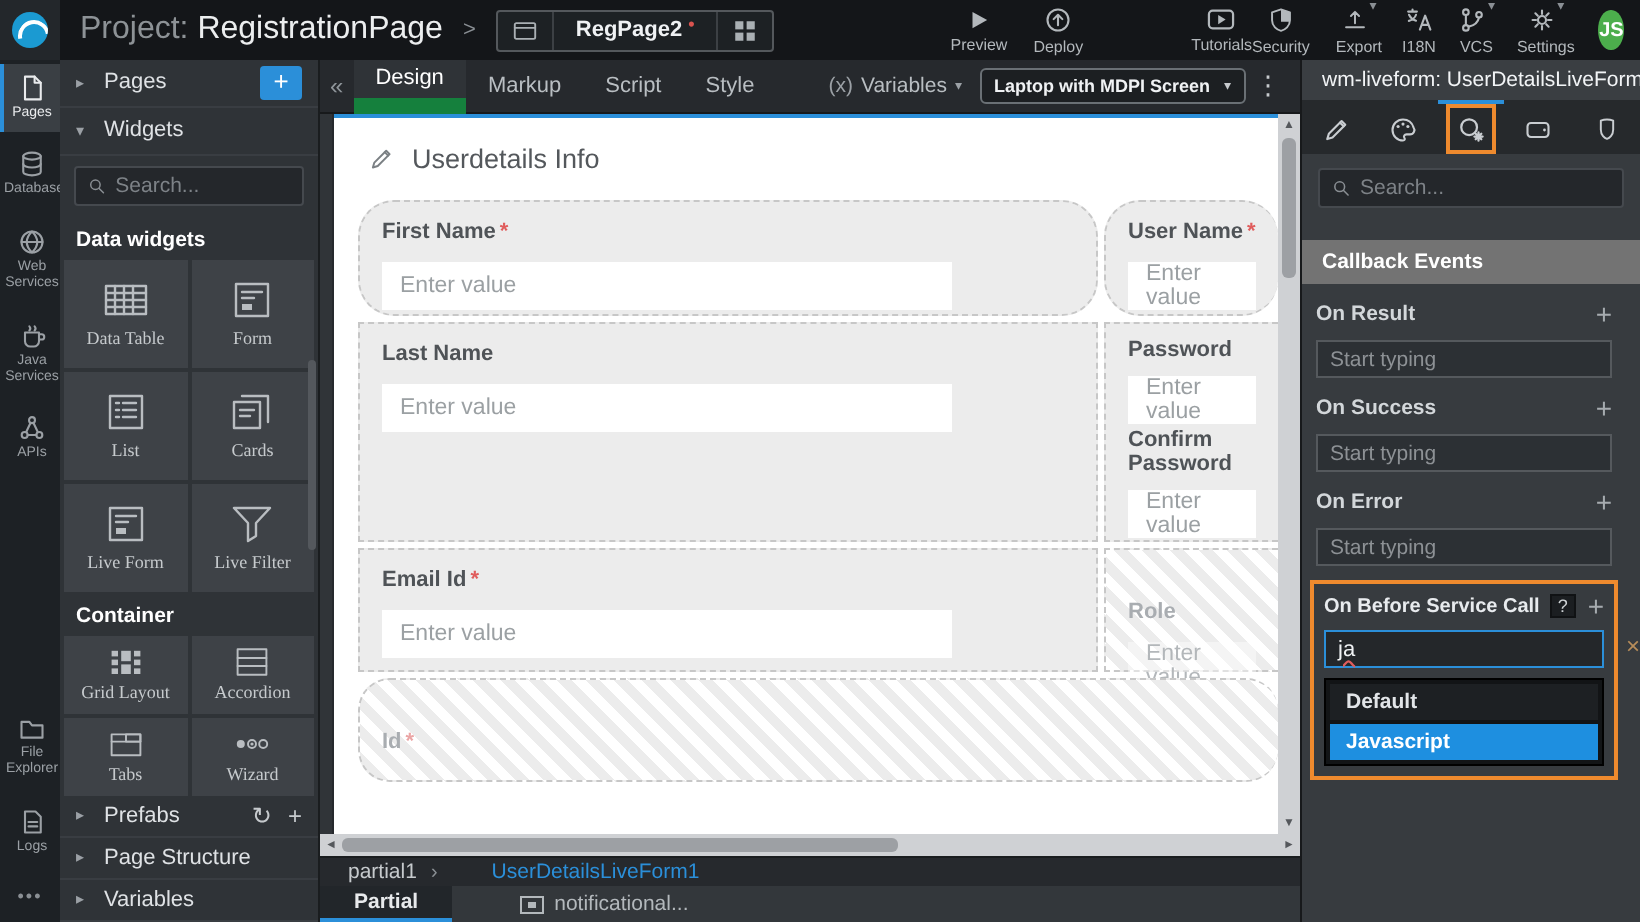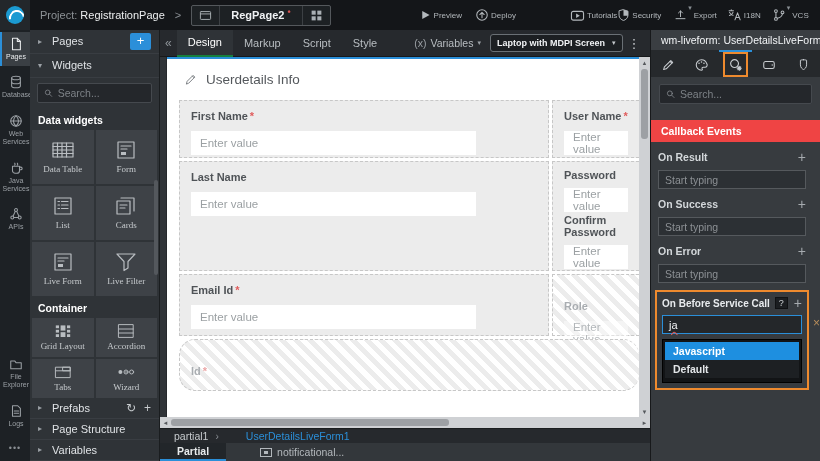--- a/index.html
+++ b/index.html
@@ -17,29 +17,29 @@
   .rail-item { padding:5px 0 5px; text-align:center; color:#9ba0a5; font-size:7px; line-height:1.2;
     border-left:2px solid transparent; margin-bottom:4px; }
   .rail-item svg { display:block; margin:0 auto 2px; }
   .rail-item.active { background:#3a3f44; border-left-color:#2b8fd9; color:#e9ebed; }
   .rail-spacer { flex:1; }
   .rail-dots { text-align:center; color:#8a8f94; font-size:9px; padding:6px 0 8px; letter-spacing:1px; }
 
   
   .main-col { flex:1; display:flex; flex-direction:column; min-width:0; }
   .topbar { height:30px; background:#141619; display:flex; align-items:center; color:#cfd3d6; flex:0 0 30px; }
-  .tb-project { margin-left:10px; font-size:11px; white-space:nowrap; }
+  .tb-project { margin-left:10px; font-size:16px; white-space:nowrap; }
   .tb-project .plabel { color:#8d9296; }
   .tb-project .pname { color:#eceeef; }
   .tb-chev { margin:0 10px; color:#8a8f94; font-size:11px; }
   .page-pill { display:flex; align-items:center; background:#1d2124; border:1px solid #54585c; border-radius:2px; height:21px; }
   .pill-seg { display:flex; align-items:center; padding:0 7px; height:100%; color:#aab0b4; }
   .pill-seg.mid { border-left:1px solid #3c4044; border-right:1px solid #3c4044; color:#f0f2f4; font-size:11px; font-weight:bold; padding:0 11px; }
   .unsaved-dot { color:#d9534f; font-size:9px; margin-left:3px; position:relative; top:-3px; }
-  .tb-action { display:flex; flex-direction:row; align-items:center; gap:2px; font-size:8px; color:#b3b8bc; white-space:nowrap; }
+  .tb-action { display:flex; flex-direction:column; align-items:center; gap:2px; font-size:8px; color:#b3b8bc; white-space:nowrap; }
   .tb-action svg { display:block; }
   .mlauto { margin-left:auto; }
   .chv { font-size:7px; color:#8a8f94; position:relative; top:-4px; margin-left:1px; }
   .avatar { width:20px; height:20px; border-radius:50%; background:#4cae4c; color:#fff; font-size:10px; font-weight:bold;
     display:flex; align-items:center; justify-content:center; margin:0 8px 0 12px; }
 
   .content { flex:1; display:flex; min-height:0; }
 
   
   .left-panel { width:130px; flex:0 0 130px; background:#2f3337; display:flex; flex-direction:column; position:relative;
@@ -64,21 +64,21 @@
   .tile.sm { height:39px; gap:2px; }
   .tile svg { color:#b9bdc1; }
   .lp-scrollthumb { position:absolute; right:1px; top:150px; width:4px; height:95px; background:#54585d; border-radius:2px; }
 
   
   .canvas-col { width:490px; flex:0 0 490px; display:flex; flex-direction:column; background:#26292d; min-width:0; }
   .cv-toolbar { height:27px; flex:0 0 27px; background:#26292d; border-bottom:1px solid #17191b;
     display:flex; align-items:center; color:#b9bec2; font-size:11px; }
   .collapse-left { padding:0 5px; color:#8f959a; font-size:12px; }
   .cv-tab { padding:0 11px; height:27px; display:flex; align-items:center; }
-  .cv-tab.active { background:#2f3337; color:#fff; border-bottom:2px solid #15803d; }
+  .cv-tab.active { background:#2f3337; color:#fff; border-bottom:8px solid #15803d; }
   .vars { margin-left:26px; display:flex; align-items:center; gap:4px; color:#b9bec2; font-size:10.5px; white-space:nowrap; }
   .vars .fx { color:#9ba0a5; }
   .device-select { margin-left:9px; border:1px solid #6a7075; background:#1c1f22; color:#f0f2f4; font-weight:bold;
     font-size:9px; padding:3px 6px; border-radius:3px; display:flex; gap:7px; align-items:center; white-space:nowrap; }
   .device-select .dd { font-size:7px; color:#c6cacd; }
   .tb-ico { padding:0 5px; color:#c6cacd; font-size:13px; }
   .expand-right { margin-left:auto; margin-right:1px; border:1px solid #3c4247; background:#17191c; color:#7fb3dc;
     height:21px; display:flex; align-items:center; padding:0 4px; font-size:11px; }
 
   .cv-body { flex:1; display:flex; min-height:0;justify-content:space-between; }
@@ -98,21 +98,21 @@
   .fcell.rightc { flex:1; min-width:0; border-right:none; }
   .flabel { font-size:11px; font-weight:bold; color:#4f5357; margin:4px 0 9px; }
   .star { color:#e05c5c; margin-left:2px; }
   .finput { background:#fff; height:24px; display:flex; align-items:center; padding:0 9px; color:#9ba0a3; font-size:11.5px; }
   .leftc .finput { width:285px; }
   .rightc .finput { width:100%; }
   .hatched { background:repeating-linear-gradient(45deg,#ffffff 0 5px,#ececec 5px 10px); }
   .hatched .flabel { color:#a9adb1;margin-top:20px; }
   .hatched .star { color:#eba5a5; }
   .hatched .finput { background:rgba(255,255,255,.45); color:#b3b7ba; }
-  .h58 { height:58px; } .h110 { height:110px; } .h62 { height:62px; } .h52 { height:52px;border-radius:16px; }
+  .h58 { height:58px;border-radius:18px; } .h110 { height:110px; } .h62 { height:62px; } .h52 { height:52px;border-radius:16px; }
   .stack2 { display:flex; flex-direction:column; }
   .stack2 .flabel { margin:2px 0 7px; }
   .stack2 .gap { height:9px; }
   .page-fill { flex:1; background:#fff; }
 
   .h-scroll { height:11px; flex:0 0 11px; background:#cfd1d4; display:flex; align-items:center; font-size:6px; color:#55585c; }
   .h-arrow { width:11px; text-align:center; }
   .h-thumb { height:7px; width:278px; background:#9da0a4; border-radius:3px; }
   .h-fill { flex:1; }
 
@@ -130,21 +130,21 @@
   .right-panel { width:170px; flex:0 0 170px; background:#373b3f; display:flex; flex-direction:column;
     border-left:1px solid #17191b; }
   .rp-title { height:20px; flex:0 0 20px; background:#3a3e42; color:#f2f4f6; font-size:10.5px;
     display:flex; align-items:center; padding:0 10px; white-space:nowrap; }
   .rp-tabs { height:27px; flex:0 0 27px; background:#26292c; display:flex; }
   .rp-tab { flex:1; display:flex; align-items:center; justify-content:center; color:#c9cdd1; border-top:2px solid transparent; }
   .rp-tab.active { border-top-color:#2b8fd9; }
   .icon-frame { display:flex; align-items:center; justify-content:center; padding:3px; }
   .rp-tab.active .icon-frame { border:2px solid #ee8a2e; }
   .rp-search { padding:7px 8px 9px; }
-  .rp-section-title { background:#ef4444; color:#fff; font-weight:bold; font-size:10.5px; padding:5px 10px; margin-top:7px; }
+  .rp-section-title { background:#737373; color:#fff; font-weight:bold; font-size:10.5px; padding:5px 10px; margin-top:7px; }
   .event { padding:7px 14px 0 7px; }
   .event-head { display:flex; align-items:center; color:#d3d7da; font-size:10.5px; font-weight:bold; }
   .event-plus { margin-left:auto; color:#a6abaf; font-size:14px; font-weight:normal; }
   .event-input { margin-top:5px; width:100%; background:#2c3034; border:1px solid #55595d; height:19px;
     color:#c6cacd; font-size:10.5px; padding:0 6px; font-family:inherit; outline:none; }
   .event-input::placeholder { color:#8d9195; }
   .orange-box { margin:7px 11px 0 4px; border:2px solid #ee8a2e; padding:3px 5px 5px; position:relative; }
   .ob-head { display:flex; align-items:center; color:#e8ebee; font-size:10px; font-weight:bold; }
   .help-badge { background:#1b1e21; border:1px solid #101214; color:#cfd3d6; font-size:9px; width:13px; height:12px;
     line-height:11px; text-align:center; margin-left:5px; font-weight:normal; }
@@ -645,22 +645,22 @@
         <div class="orange-box">
           <div class="ob-head">
             <span>On Before Service Call</span>
             <span class="help-badge">?</span>
             <span class="event-plus">+</span>
           </div>
           <div class="focus-input">
             <span class="typed">ja</span>
           </div>
           <div class="dropdown">
+            <div class="dd-item plain">Default</div>
             <div class="dd-item selected">Javascript</div>
-            <div class="dd-item plain">Default</div>
           </div>
           <span class="close-x">×</span>
         </div>
         <div class="rp-fill"></div>
       </div>
     </div>
   </div>
 </div>
 
 </body></html>

